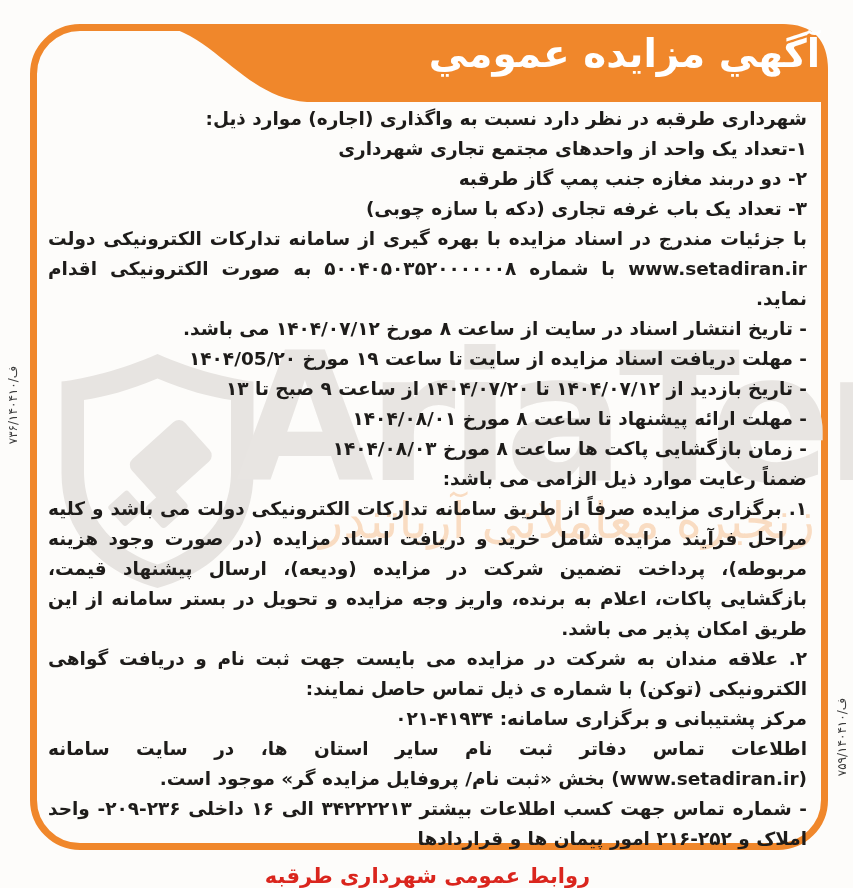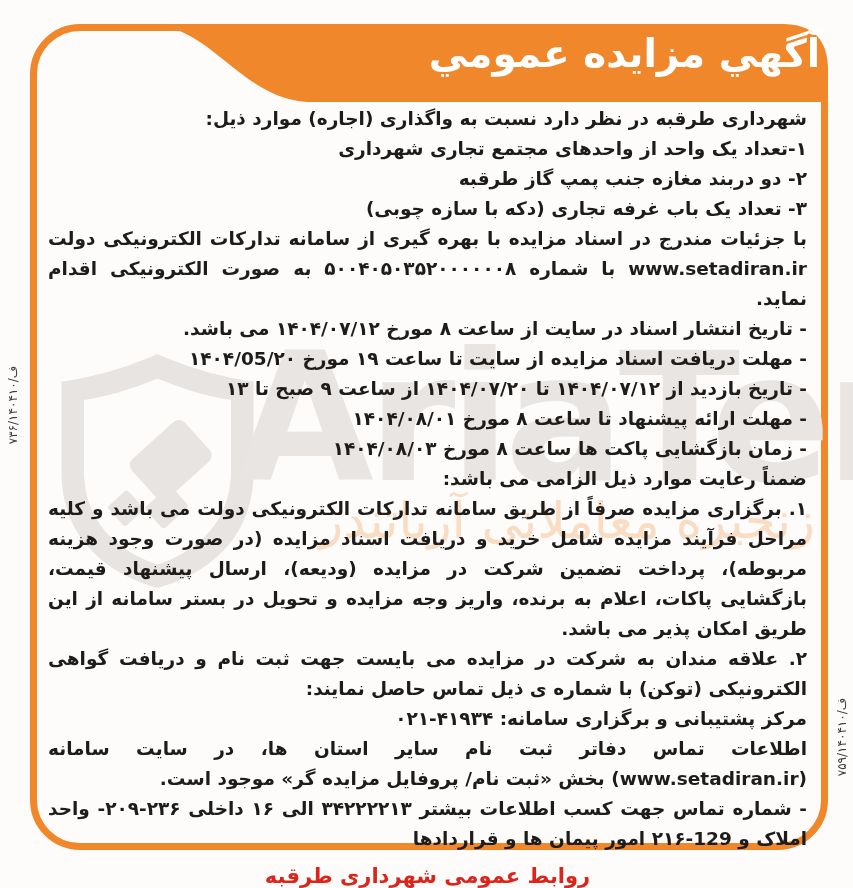--- a/index.html
+++ b/index.html
@@ -91,17 +91,17 @@
     <p class="r">- تاریخ انتشار اسناد در سایت از ساعت ۸ مورخ ۱۴۰۴/۰۷/۱۲ می باشد.</p>
     <p class="r">- مهلت دریافت اسناد مزایده از سایت تا ساعت ۱۹ مورخ ۱۴۰۴/05/۲۰</p>
     <p class="r">- تاریخ بازدید از ۱۴۰۴/۰۷/۱۲ تا ۱۴۰۴/۰۷/۲۰ از ساعت ۹ صبح تا ۱۳</p>
     <p class="r">- مهلت ارائه پیشنهاد تا ساعت ۸ مورخ ۱۴۰۴/۰۸/۰۱</p>
     <p class="r">- زمان بازگشایی پاکت ها ساعت ۸ مورخ ۱۴۰۴/۰۸/۰۳</p>
     <p class="r">ضمناً رعایت موارد ذیل الزامی می باشد:</p>
     <p class="j">۱. برگزاری مزایده صرفاً از طریق سامانه تدارکات الکترونیکی دولت می باشد و کلیه مراحل فرآیند مزایده شامل خرید و دریافت اسناد مزایده (در صورت وجود هزینه مربوطه)، پرداخت تضمین شرکت در مزایده (ودیعه)، ارسال پیشنهاد قیمت، بازگشایی پاکات، اعلام به برنده، واریز وجه مزایده و تحویل در بستر سامانه از این طریق امکان پذیر می باشد.</p>
     <p class="j">۲. علاقه مندان به شرکت در مزایده می بایست جهت ثبت نام و دریافت گواهی الکترونیکی (توکن) با شماره ی ذیل تماس حاصل نمایند:</p>
     <p class="r"><span>مرکز پشتیبانی و برگزاری سامانه: </span><span class="ltr-num">۰۲۱-۴۱۹۳۴</span></p>
     <p class="j">اطلاعات تماس دفاتر ثبت نام سایر استان ها، در سایت سامانه (www.setadiran.ir) بخش «ثبت نام/ پروفایل مزایده گر» موجود است.</p>
-    <p class="j">- شماره تماس جهت کسب اطلاعات بیشتر ۳۴۲۲۲۲۱۳ الی ۱۶ داخلی ⁦۲۰۹-۲۳۶⁩- واحد املاک و ⁦۲۱۶-129⁩ امور پیمان ها و قراردادها</p>
+    <p class="j">- شماره تماس جهت کسب اطلاعات بیشتر ۳۴۲۲۲۲۱۳ الی ۱۶ داخلی ⁦۲۰۹-۲۳۶⁩- واحد املاک و ⁦۲۱۶-۲۵۲⁩ امور پیمان ها و قراردادها</p>
     <p class="footer-line">روابط عمومی شهرداری طرقبه</p>
   </div>
 
 </div>
 
 </body></html>

